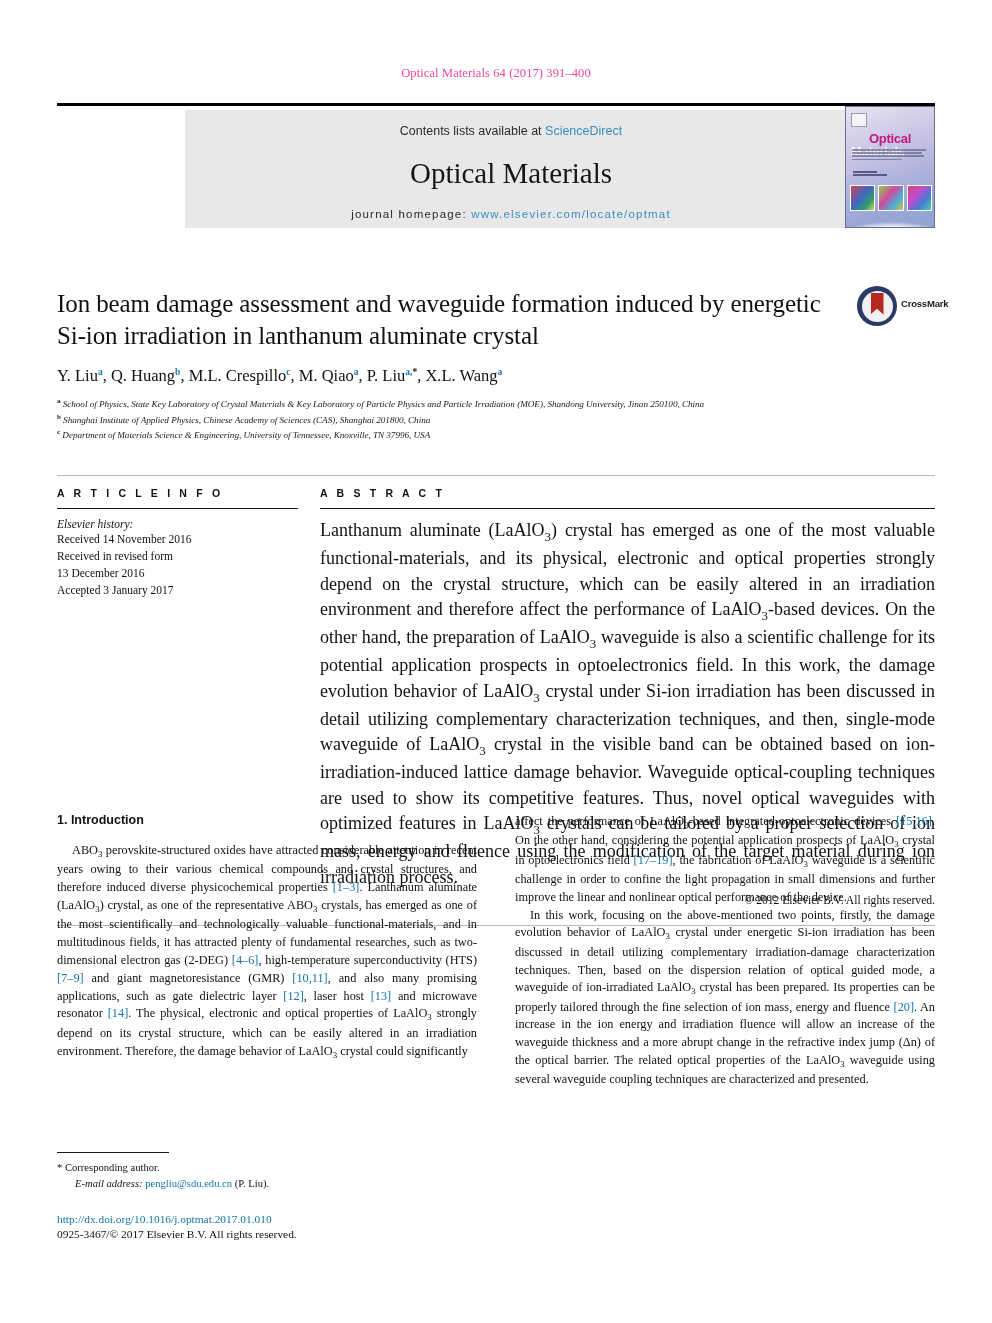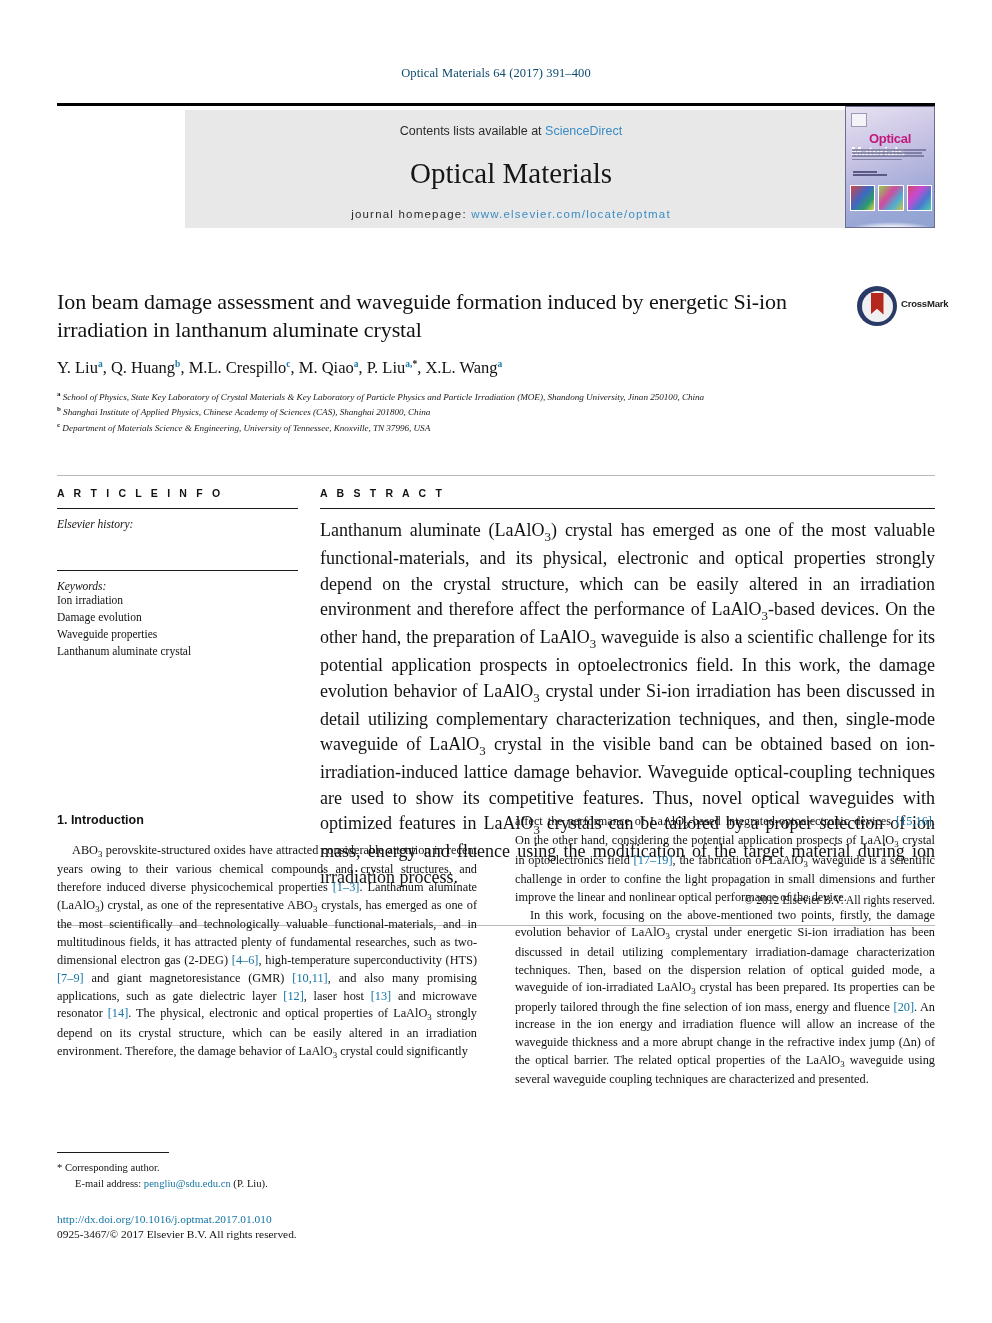--- a/index.html
+++ b/index.html
@@ -12,21 +12,21 @@
     position: relative;
     overflow: hidden;
   }
   .page { position: relative; width: 992px; height: 1323px; padding: 0; }
 
   
   .running-head {
     position: absolute; top: 66px; left: 0; width: 992px;
     text-align: center;
     font-family: "Liberation Serif", serif;
-    font-size: 12.5px; color: #0c4a6e; letter-spacing: .1px;
+    font-size: 12.5px; color: #ec4899; letter-spacing: .1px;
   }
 
   
   .masthead {
     position: absolute; top: 103px; left: 57px; width: 878px; height: 126px;
   }
   .masthead-rule {
     position: absolute; top: 0; left: 0; width: 878px; height: 3px; background: #000;
   }
   .elsevier-logo {
@@ -84,21 +84,21 @@
   .cover-pic.p3 { background: linear-gradient(130deg,#d14a6e,#c84ad1 35%,#4a78d1 65%,#4ad1a8); }
   .cover-wave { position: absolute; bottom: 0; left: -10px; width: 112px; height: 30px;
     background: radial-gradient(ellipse 70px 16px at 50% 120%, rgba(255,255,255,.85) 0 40%, rgba(255,255,255,0) 70%),
                 radial-gradient(ellipse 90px 20px at 45% 150%, rgba(255,255,255,.6) 0 45%, rgba(255,255,255,0) 75%); }
 
   
   .title-block { position: absolute; top: 288px; left: 57px; width: 878px; }
   .paper-title {
     width: 770px;
     font-family: "Liberation Serif", serif;
-    font-size: 22px; line-height: 1.26; color: #111; font-weight: 400;
+    font-size: 25px; line-height: 1.26; color: #111; font-weight: 400;
     letter-spacing: -.1px;
   }
   .crossmark {
     position: absolute; top: -4px; left: 800px; width: 78px; height: 46px;
   }
   .crossmark-ring {
     position: absolute; top: 2px; left: 0; width: 40px; height: 40px; border-radius: 50%;
     background: #2a3a66;
     display: flex; align-items: center; justify-content: center;
   }
@@ -191,21 +191,21 @@
 
   
   .footnote {
     position: absolute; top: 1152px; left: 57px; width: 420px;
   }
   .fn-rule { width: 112px; height: 1px; background: #1a1a1a; margin-bottom: 7px; }
   .fn-line {
     font-family: "Liberation Serif", serif; font-size: 10.6px; color: #111;
     line-height: 1.5; padding-left: 9px; text-indent: -9px;
   }
-  .fn-line .it { }
+  .fn-line .it { font-style: italic; }
   .fn-line .mail { color: #1474a4; }
 
   .doi-block { position: absolute; top: 1212px; left: 57px; width: 500px; }
   .doi-link {
     font-family: "Liberation Serif", serif; font-size: 11.4px; color: #1474a4;
     text-decoration: none; display: block; line-height: 1.35;
   }
   .issn-line {
     font-family: "Liberation Serif", serif; font-size: 11.4px; color: #111; line-height: 1.35;
   }
@@ -272,30 +272,26 @@
       </div>
   </div>
 
   <div class="infoabs">
     <div class="ia-toprule"></div>
     <div class="ia-cols">
       <div class="col-info">
         <div class="sec-label">A R T I C L E  I N F O</div>
         <div class="hr-thin"></div>
         <div class="history-label">Elsevier history:</div>
-        <div class="kw-block">
-          <div class="hr-thin"></div>
-          <div class="kw-label">Keywords:</div>
-          <div id="keyword-lines">
-              <div class="kw-line">Ion irradiation</div>
-              <div class="kw-line">Damage evolution</div>
-              <div class="kw-line">Waveguide properties</div>
-              <div class="kw-line">Lanthanum aluminate crystal</div>
-            </div>
-        </div>
+        <div id="history-lines">
+            <div class="history-line">Received 14 November 2016</div>
+            <div class="history-line">Received in revised form</div>
+            <div class="history-line">13 December 2016</div>
+            <div class="history-line">Accepted 3 January 2017</div>
+          </div>
       </div>
 
       <div class="col-abs">
         <div class="sec-label">A B S T R A C T</div>
         <div class="hr-thin wide"></div>
         <div class="abstract-text">Lanthanum aluminate (LaAlO<sub>3</sub>) crystal has emerged as one of the most valuable functional-materials, and its physical, electronic and optical properties strongly depend on the crystal structure, which can be easily altered in an irradiation environment and therefore affect the performance of LaAlO<sub>3</sub>-based devices. On the other hand, the preparation of LaAlO<sub>3</sub> waveguide is also a scientific challenge for its potential application prospects in optoelectronics field. In this work, the damage evolution behavior of LaAlO<sub>3</sub> crystal under Si-ion irradiation has been discussed in detail utilizing complementary characterization techniques, and then, single-mode waveguide of LaAlO<sub>3</sub> crystal in the visible band can be obtained based on ion-irradiation-induced lattice damage behavior. Waveguide optical-coupling techniques are used to show its competitive features. Thus, novel optical waveguides with optimized features in LaAlO<sub>3</sub> crystals can be tailored by a proper selection of ion mass, energy and fluence using the modification of the target material during ion irradiation process.</div>
         <div class="abs-copy">© 2012 Elsevier B.V. All rights reserved.</div>
       </div>
     </div>
     <div class="ia-botrule"></div>

